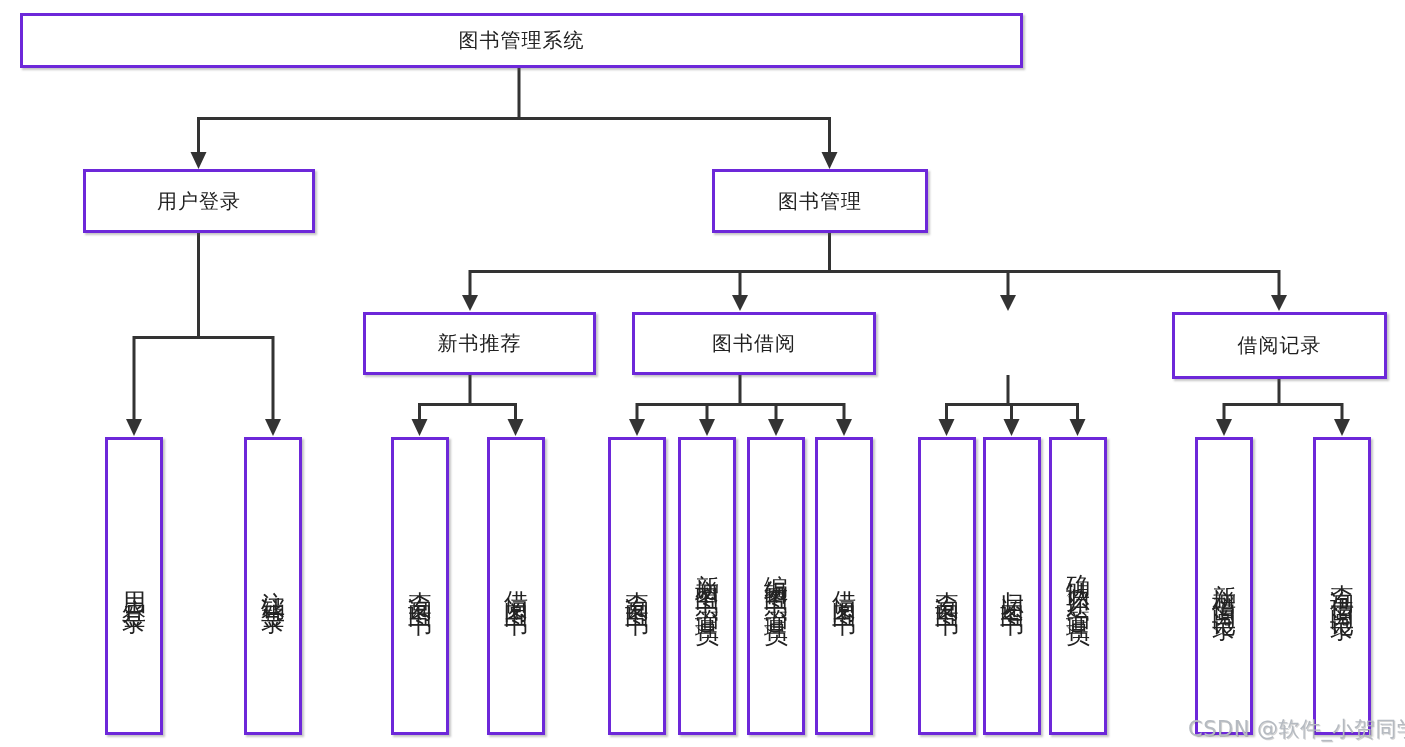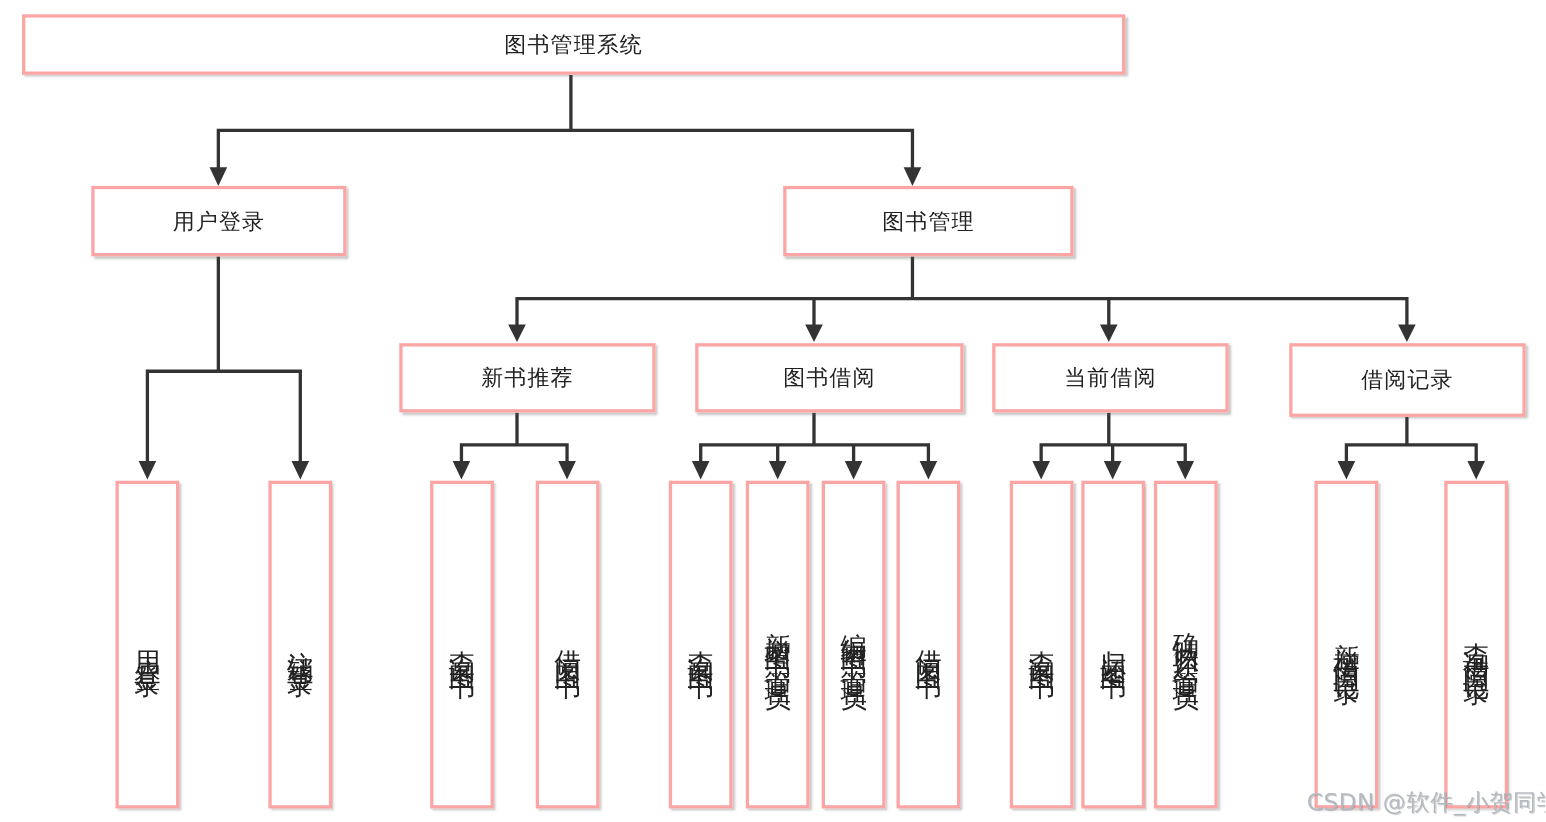--- a/index.html
+++ b/index.html
@@ -19,21 +19,21 @@
   #connectors {
     position: absolute;
     left: 0;
     top: 0;
     width: 1405px;
     height: 747px;
   }
   .node {
     position: absolute;
     box-sizing: border-box;
-    border: 3px solid #fca5a5;
+    border: 3px solid #6d28d9;
     background: #ffffff;
     display: flex;
     align-items: center;
     justify-content: center;
     box-shadow: 2px 2px 2px rgba(90,90,90,0.35);
   }
   .hlabel {
     font-size: 20px;
     letter-spacing: 1px;
     white-space: nowrap;
@@ -42,21 +42,21 @@
     writing-mode: vertical-rl;
     font-size: 24px;
     letter-spacing: 7px;
     line-height: 1;
     white-space: nowrap;
   }
   
   .n-root     { left: 20px;   top: 13px;  width: 1003px; height: 55px; }
   
   .n-login    { left: 83px;   top: 169px; width: 232px;  height: 64px; }
-  .n-mgmt     { left: 712px;  top: 169px; width: 264px;  height: 64px; }
+  .n-mgmt     { left: 712px;  top: 169px; width: 216px;  height: 64px; }
   
   .n-rec      { left: 363px;  top: 312px; width: 233px;  height: 63px; }
   .n-borrow   { left: 632px;  top: 312px; width: 244px;  height: 63px; }
   .n-current  { left: 902px;  top: 312px; width: 215px;  height: 63px; }
   .n-records  { left: 1172px; top: 312px; width: 215px;  height: 67px; }
   
   .leaf       { top: 437px; width: 58px; height: 298px; }
   .l-login0   { left: 105px; }
   .l-login1   { left: 244px; }
   .l-rec0     { left: 391px; }
@@ -132,23 +132,20 @@
   <div class="node n-mgmt">
     <span class="hlabel">图书管理</span>
   </div>
 
   <div class="node n-rec">
     <span class="hlabel">新书推荐</span>
   </div>
   <div class="node n-borrow">
     <span class="hlabel">图书借阅</span>
   </div>
-  <div class="node n-current">
-    <span class="hlabel">当前借阅</span>
-  </div>
   <div class="node n-records">
     <span class="hlabel">借阅记录</span>
   </div>
 
   <div class="node leaf l-login0">
     <span class="vlabel">用户登录</span>
   </div>
   <div class="node leaf l-login1">
     <span class="vlabel">注销登录</span>
   </div>

